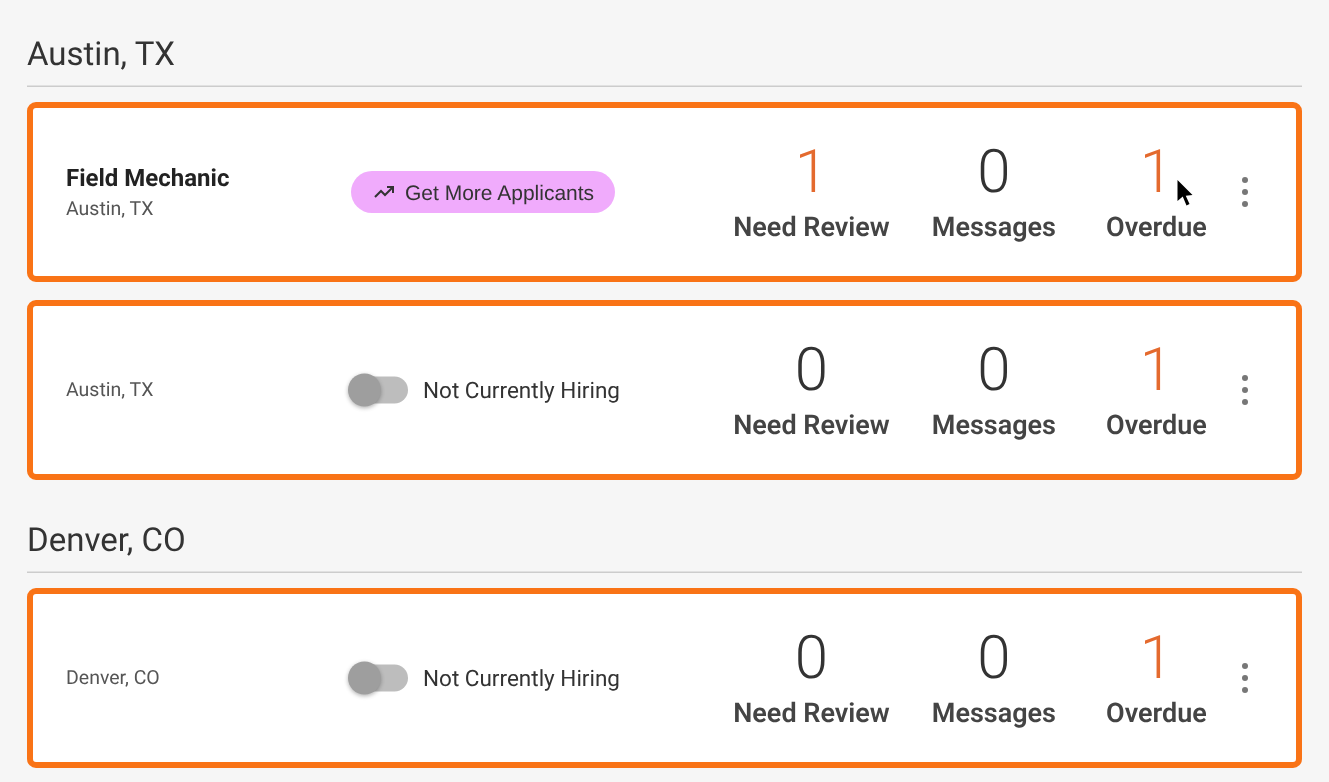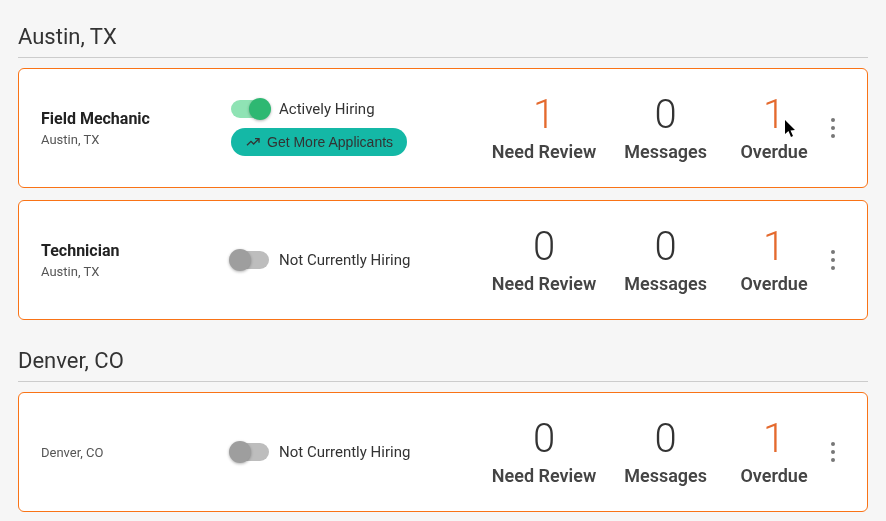--- a/index.html
+++ b/index.html
@@ -14,21 +14,21 @@
   .location-heading {
     font-size: 22px;
     font-weight: 400;
     color: #333;
     padding: 16px 0 8px 0;
     border-bottom: 1px solid #ccc;
     margin-bottom: 10px;
   }
   .card {
     background: #fff;
-    border: 1px solid #f97316;
+    border: 4px solid #f97316;
     border-radius: 6px;
     padding: 20px 22px;
     margin-bottom: 12px;
     display: flex;
     align-items: center;
     min-height: 120px;
   }
   .col-title { width: 190px; flex-shrink: 0; }
   .job-title { font-size: 16px; font-weight: 700; color: #222; margin-bottom: 4px; }
   .job-loc   { font-size: 13px; color: #555; }
@@ -41,21 +41,21 @@
   }
   .toggle .knob {
     position: absolute; top: -2px; width: 22px; height: 22px; border-radius: 50%;
     background: #9e9e9e; box-shadow: 0 1px 3px rgba(0,0,0,.3);
     left: -2px;
   }
   .toggle.on { background: #8fe3b4; }
   .toggle.on .knob { left: auto; right: -2px; background: #2eb872; }
   .chip {
     display: inline-flex; align-items: flex-start; gap: 6px;
-    background: #14b8a6; border-radius: 18px; padding: 6px 14px;
+    background: #f0abfc; border-radius: 18px; padding: 6px 14px;
     font-size: 14px; color: #333; cursor: pointer; border: none;
   }
   .chip svg { width: 16px; height: 16px; }
   .metrics { display: flex; align-items: center; gap: 28px; flex-shrink: 0; }
   .metric { text-align: center; min-width: 78px; }
   .metric-num {
     font-size: 40px; line-height: 1; font-weight: 300; color: #333;
     font-feature-settings: "lnum";
   }
   .metric-num.accent { color: #e46a2e; }
@@ -74,26 +74,20 @@
 <body>
 
 <div id="root">
     <div class="location-heading">Austin, TX</div>
     <div class="card">
       <div class="col-title">
         <div class="job-title">Field Mechanic</div>
         <div class="job-loc">Austin, TX</div>
       </div>
       <div class="col-status">
-        <div class="status-row">
-          <div class="toggle on">
-            <div class="knob"></div>
-          </div>
-          <span class="status-text">Actively Hiring</span>
-        </div>
         <button class="chip">
           <svg viewBox="0 0 24 24" fill="none" stroke="#333" stroke-width="2">
             <polyline points="3 17 9 11 13 15 21 7"></polyline>
             <polyline points="15 7 21 7 21 13"></polyline>
           </svg>
           <span>Get More Applicants</span>
         </button>
       </div>
       <div class="metrics">
         <div class="metric">
@@ -110,21 +104,20 @@
         </div>
       </div>
       <div class="kebab">
         <span></span>
         <span></span>
         <span></span>
       </div>
     </div>
     <div class="card">
       <div class="col-title">
-        <div class="job-title">Technician</div>
         <div class="job-loc">Austin, TX</div>
       </div>
       <div class="col-status">
         <div class="status-row">
           <div class="toggle">
             <div class="knob"></div>
           </div>
           <span class="status-text">Not Currently Hiring</span>
         </div>
       </div>

